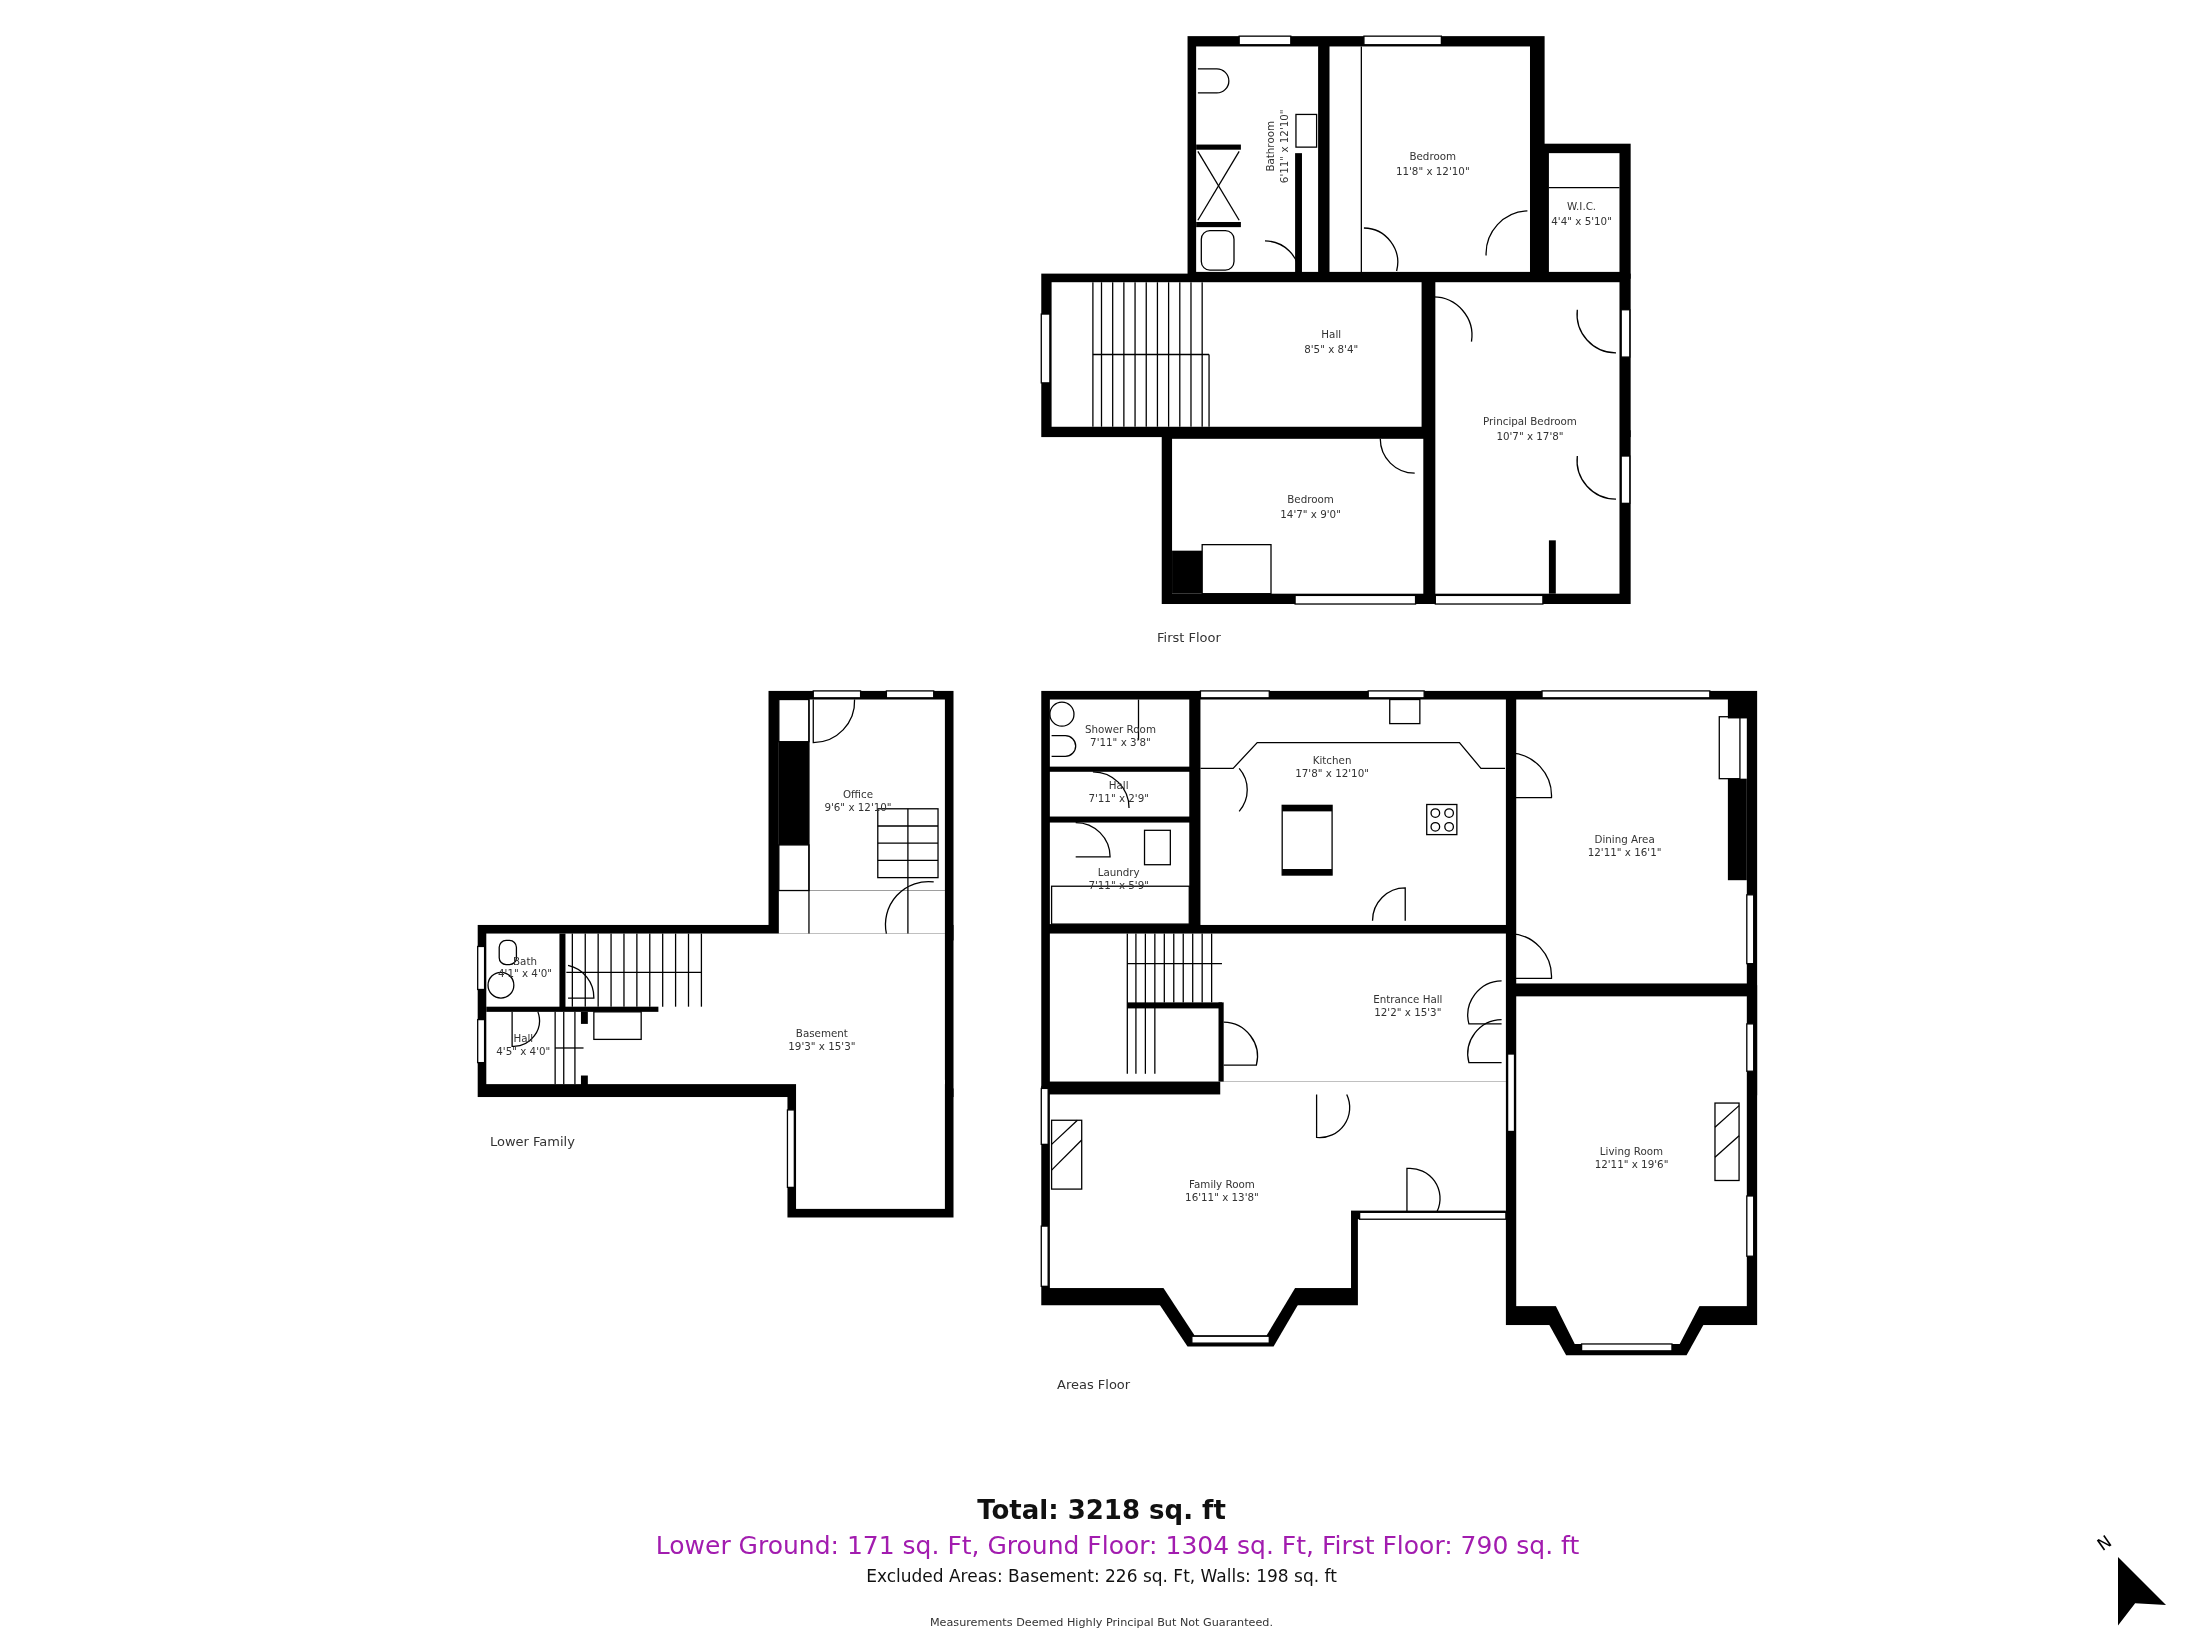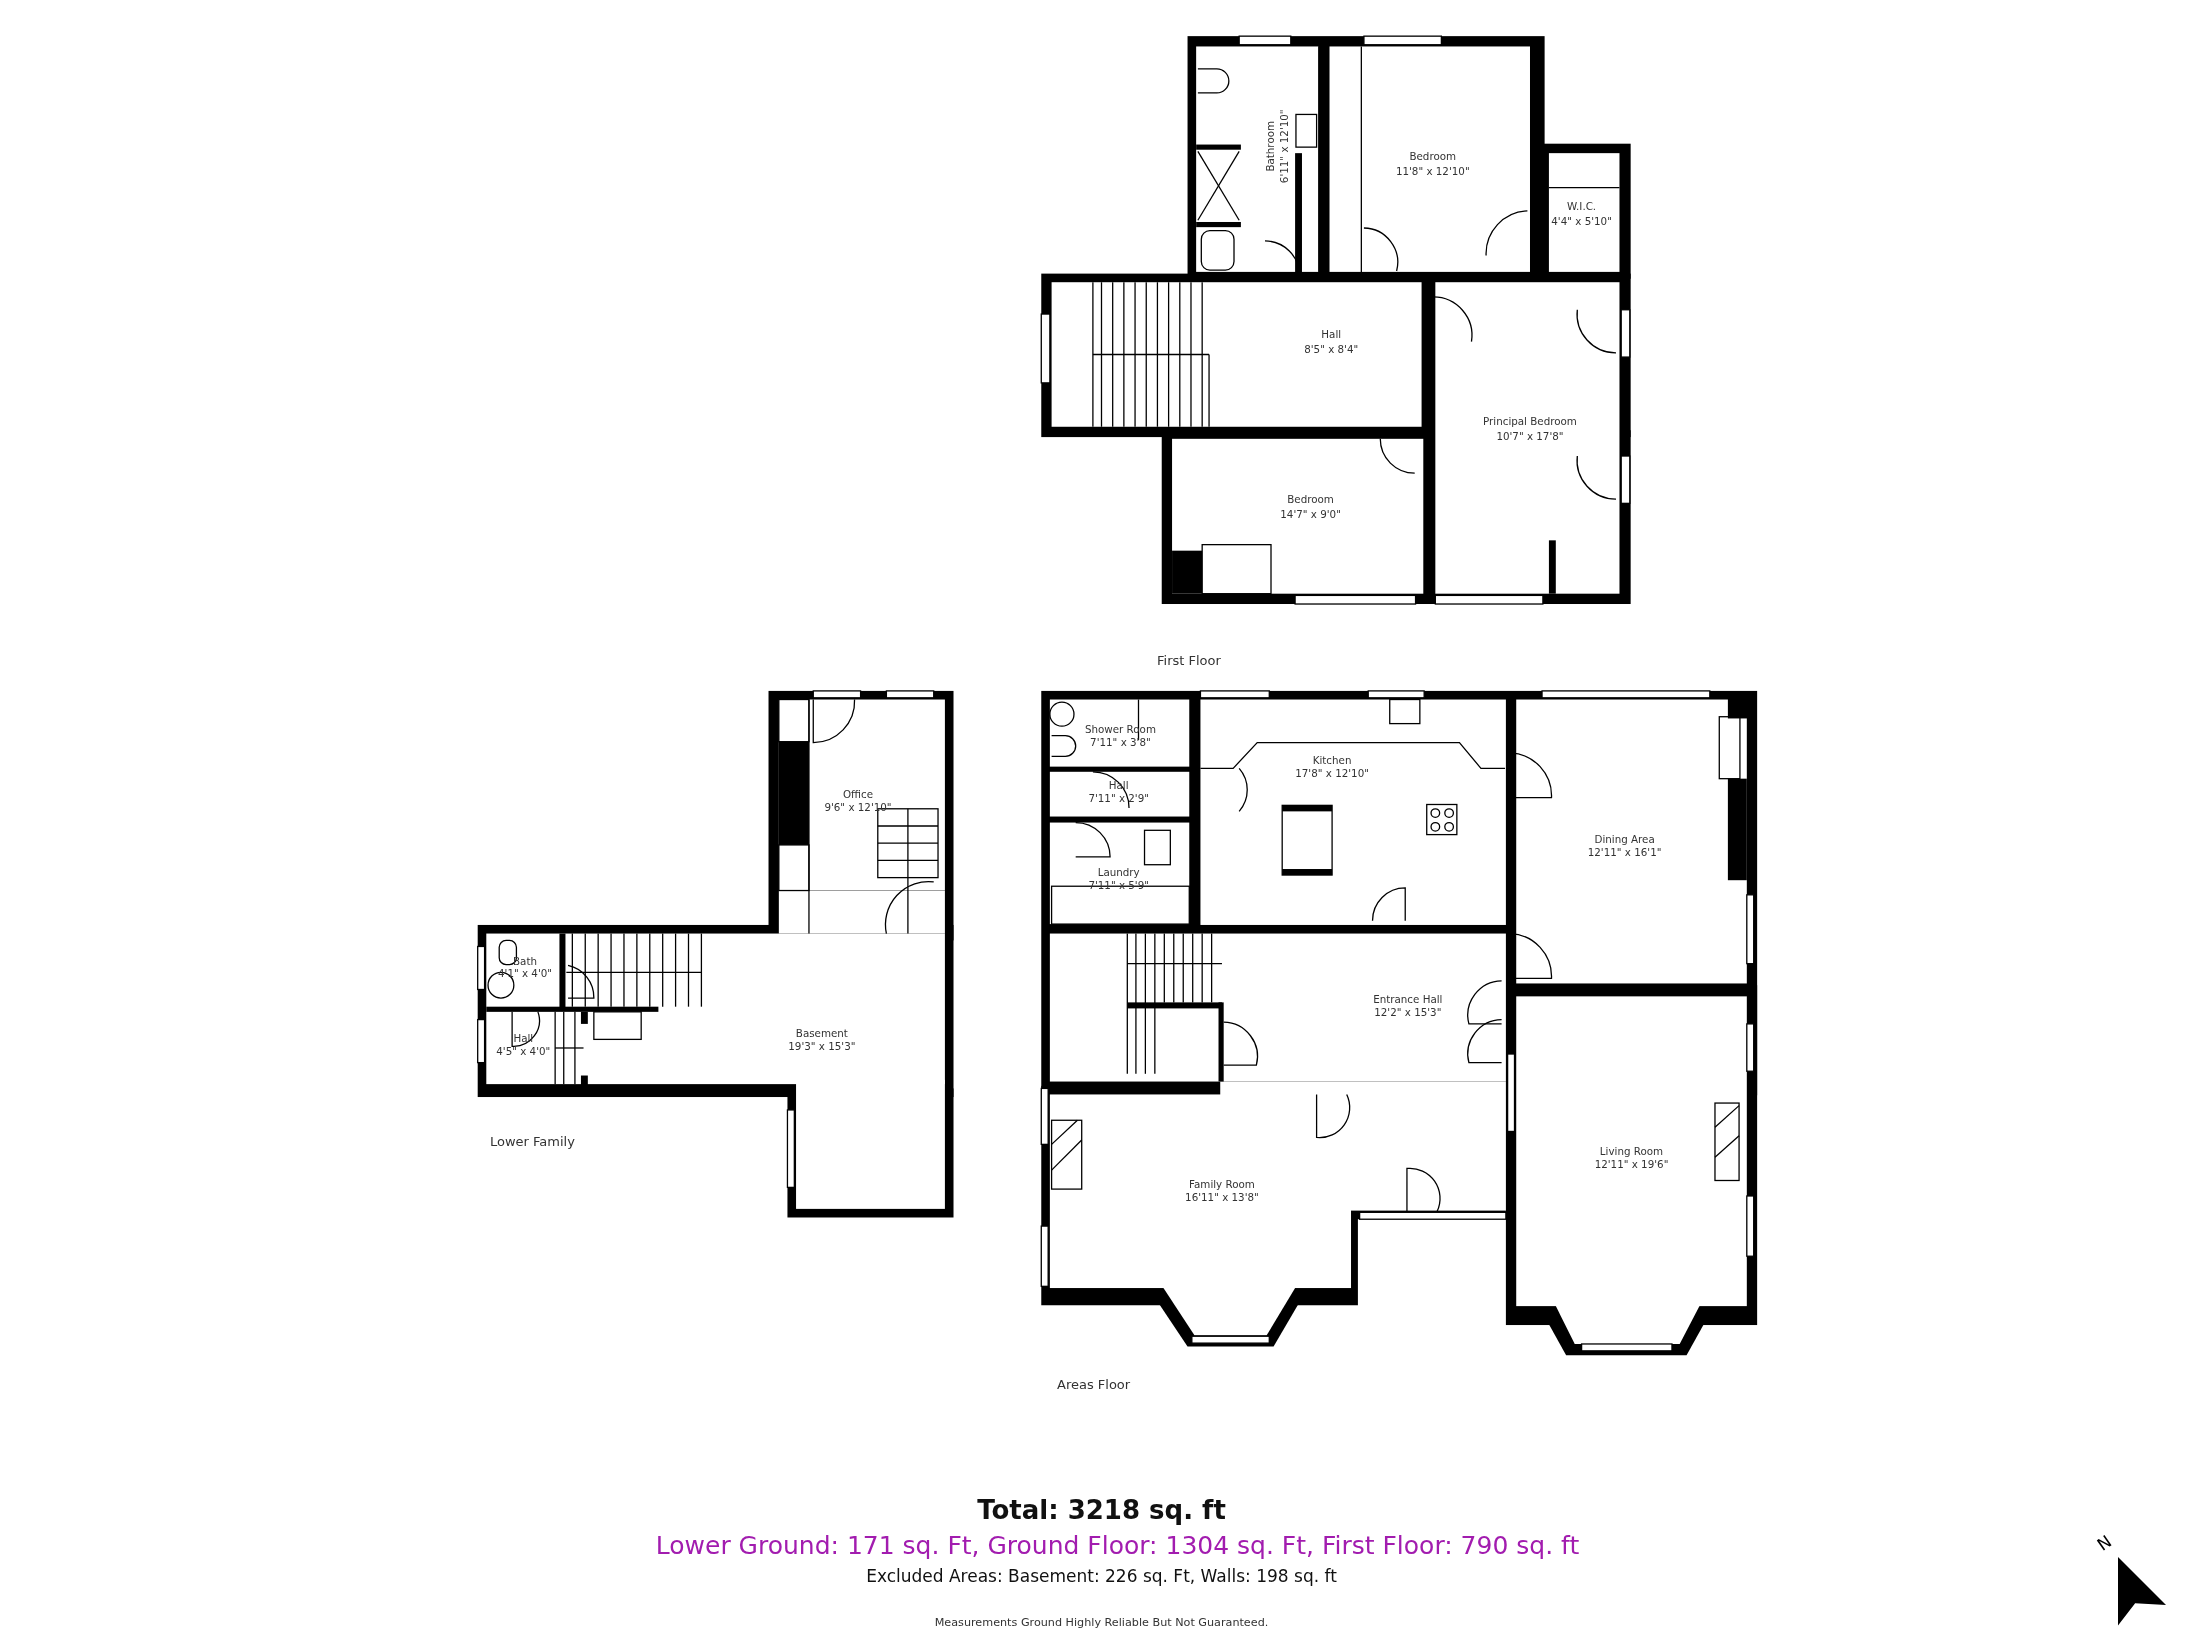--- a/index.html
+++ b/index.html
@@ -247,28 +247,28 @@
     <rect class="win" x="945" y="803" width="55" height="8"></rect>
     <rect class="win" x="1030" y="803" width="55" height="8"></rect>
 
     <text class="rlabel" x="997" y="928"><tspan x="997">Office</tspan><tspan x="997" dy="15">9'6" x 12'10"</tspan></text>
     <text class="rlabel" x="610" y="1121"><tspan x="610">Bath</tspan><tspan x="610" dy="15">4'1" x 4'0"</tspan></text>
     <text class="rlabel" x="608" y="1211"><tspan x="608">Hall</tspan><tspan x="608" dy="15">4'5" x 4'0"</tspan></text>
     <text class="rlabel" x="955" y="1205"><tspan x="955">Basement</tspan><tspan x="955" dy="15">19'3" x 15'3"</tspan></text>
   </g>
 </svg>
 
-<div class="floor-label" style="left:1157px;top:653px;">First Floor</div>
+<div class="floor-label" style="left:1157px;top:630px;">First Floor</div>
 <div class="floor-label" style="left:1057px;top:1377px;">Areas Floor</div>
 <div class="floor-label" style="left:490px;top:1134px;">Lower Family</div>
 
 <div class="summary" id="total">Total: 3218 sq. ft</div>
 <div class="summary" id="line1">Lower Ground: 171 sq. Ft, Ground Floor: 1304 sq. Ft, First Floor: 790 sq. ft</div>
 <div class="summary" id="line2">Excluded Areas: Basement: 226 sq. Ft, Walls: 198 sq. ft</div>
-<div class="summary" id="disclaimer">Measurements Ground Highly Reliable But Not Guaranteed.</div>
+<div class="summary" id="disclaimer">Measurements Deemed Highly Principal But Not Guaranteed.</div>
 
 <div id="compass">
   <span class="compass-n">N</span>
   <svg width="120" height="112" viewBox="0 0 140 130">
     <polygon points="42,30 42,110 62,84 98,86" fill="#000"></polygon>
   </svg>
 </div>
 
 
 </body></html>

